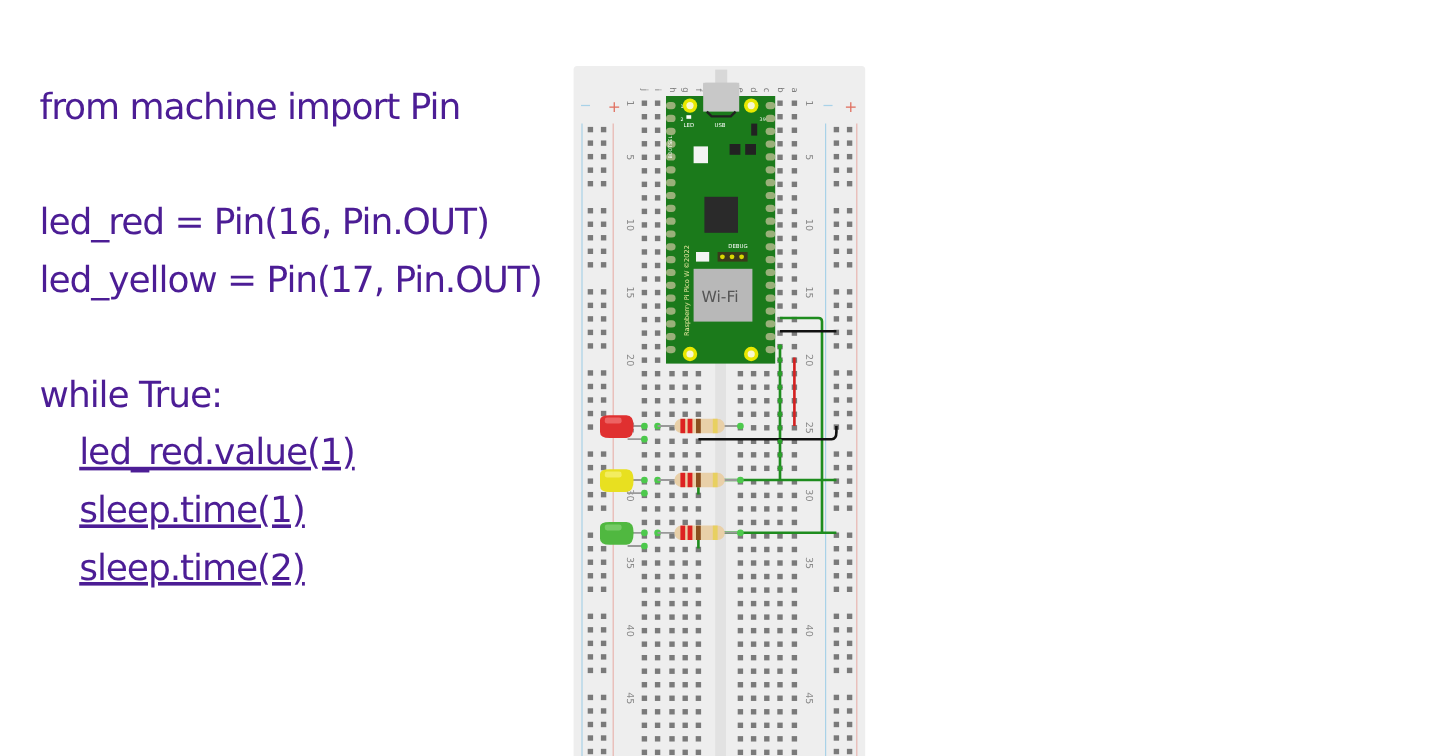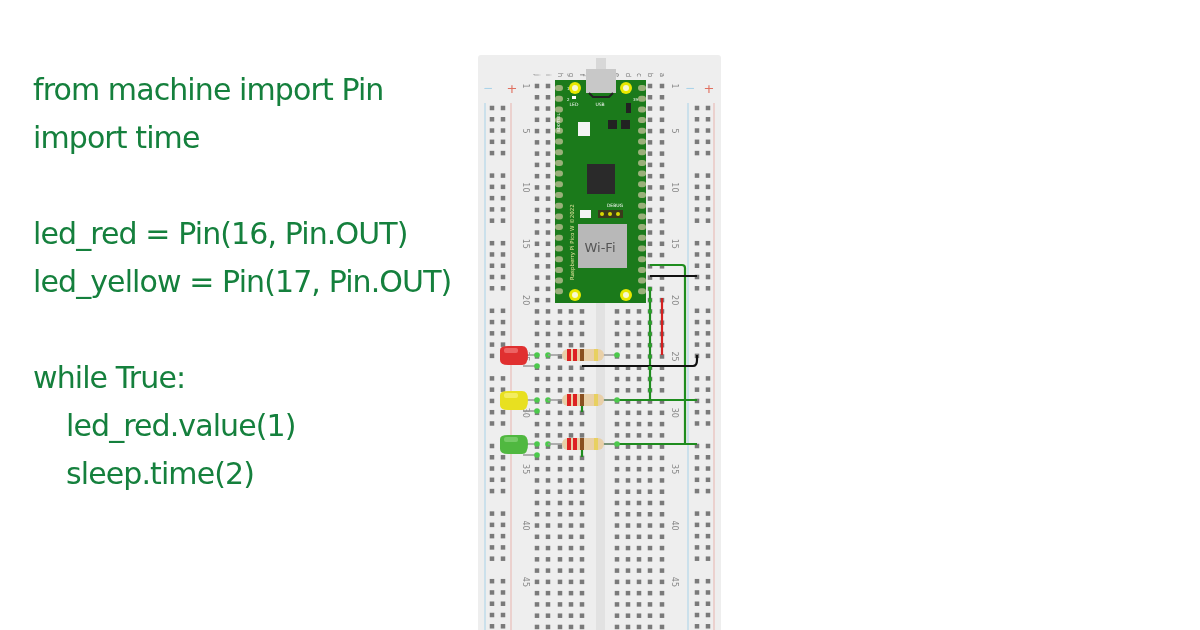--- a/index.html
+++ b/index.html
@@ -1,34 +1,34 @@
 <!DOCTYPE html>
 <html><head>
 <meta charset="utf-8">
 <style>
   html, body { margin:0; padding:0; }
   body { width:1200px; height:630px; background:#ffffff; position:relative; overflow:hidden; font-family:"DejaVu Sans", sans-serif; }
   #code { position:absolute; left:33px; top:66px; margin:0; }
-  #code .line { font-family:"DejaVu Sans", sans-serif; font-size:30px; color:#15803d; height:48px; line-height:48px; white-space:pre; letter-spacing:-0.9px; }
-  #code .indent { padding-left:33px; }
+  #code .line { font-family:"DejaVu Sans", sans-serif; font-size:30px; color:#4c1d95; height:48px; line-height:48px; white-space:pre; letter-spacing:-0.9px; }
+  #code .indent { padding-left:33px;text-decoration:underline; }
   #board { position:absolute; left:478px; top:55px; width:243px; height:575px; background:#eeeeee; border-radius:3px 3px 0 0; }
   #board svg { position:absolute; left:0; top:0; }
 </style>
 </head>
 <body>
 
 <div id="code">
     <div class="line">from machine import Pin</div>
-    <div class="line">import time</div>
     <div class="line">&nbsp;</div>
     <div class="line">led_red = Pin(16, Pin.OUT)</div>
     <div class="line">led_yellow = Pin(17, Pin.OUT)</div>
     <div class="line">&nbsp;</div>
     <div class="line">while True:</div>
     <div class="line indent">led_red.value(1)</div>
+    <div class="line indent">sleep.time(1)</div>
     <div class="line indent">sleep.time(2)</div>
   </div>
 
 <div id="board">
   <svg id="bbsvg" width="243" height="575" viewBox="0 0 243 575" xmlns="http://www.w3.org/2000/svg">
       <rect x="118" y="20" width="9" height="555" fill="#e2e2e2"></rect>
       <line x1="7" y1="48" x2="7" y2="575" stroke="#a8d2e8" stroke-width="1"></line>
       <line x1="33" y1="48" x2="33" y2="575" stroke="#e8b4ae" stroke-width="1"></line>
       <line x1="210" y1="48" x2="210" y2="575" stroke="#a8d2e8" stroke-width="1"></line>
       <line x1="236" y1="48" x2="236" y2="575" stroke="#e8b4ae" stroke-width="1"></line>

